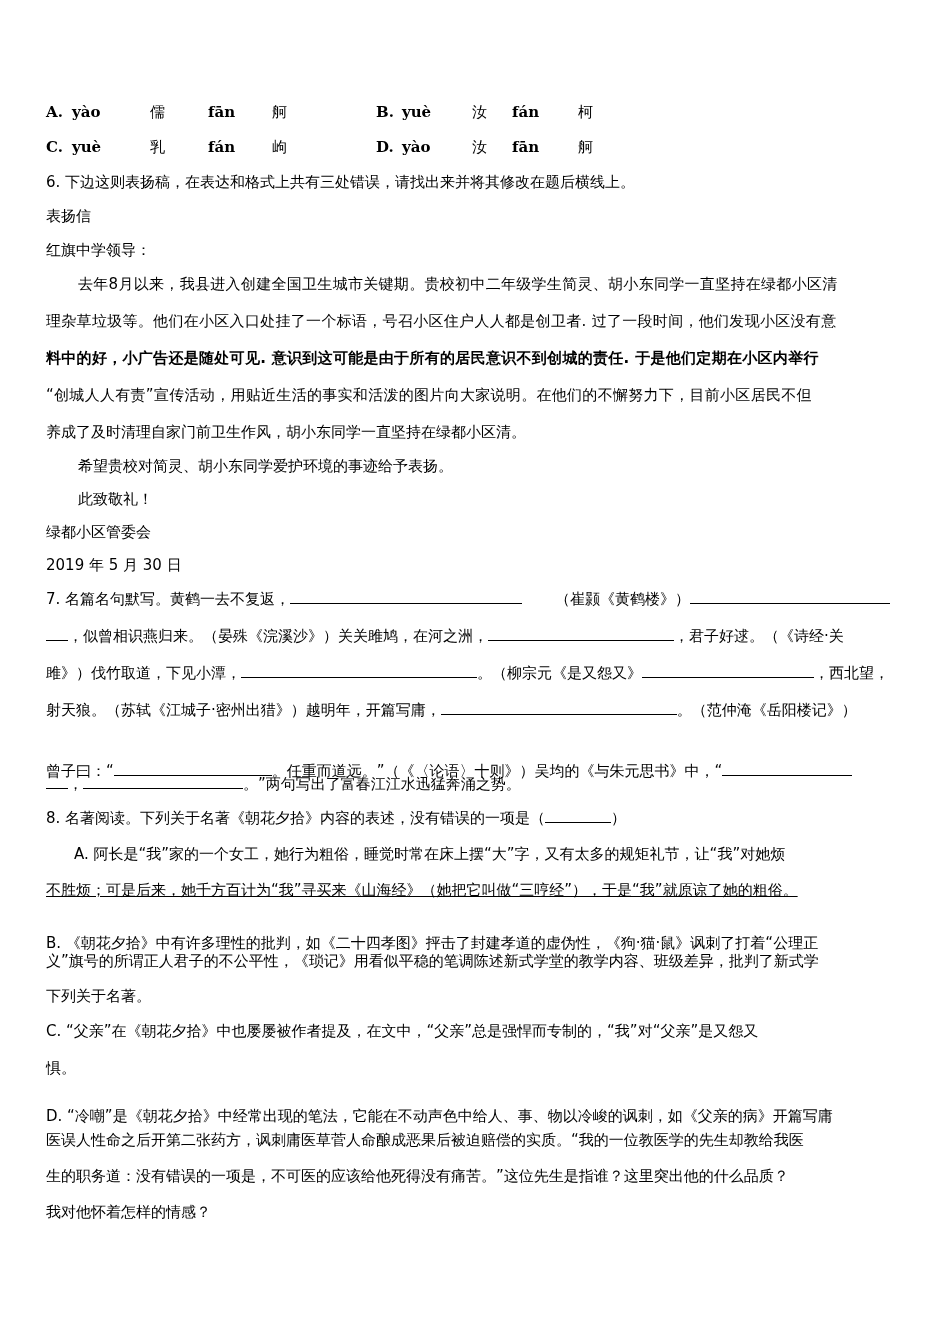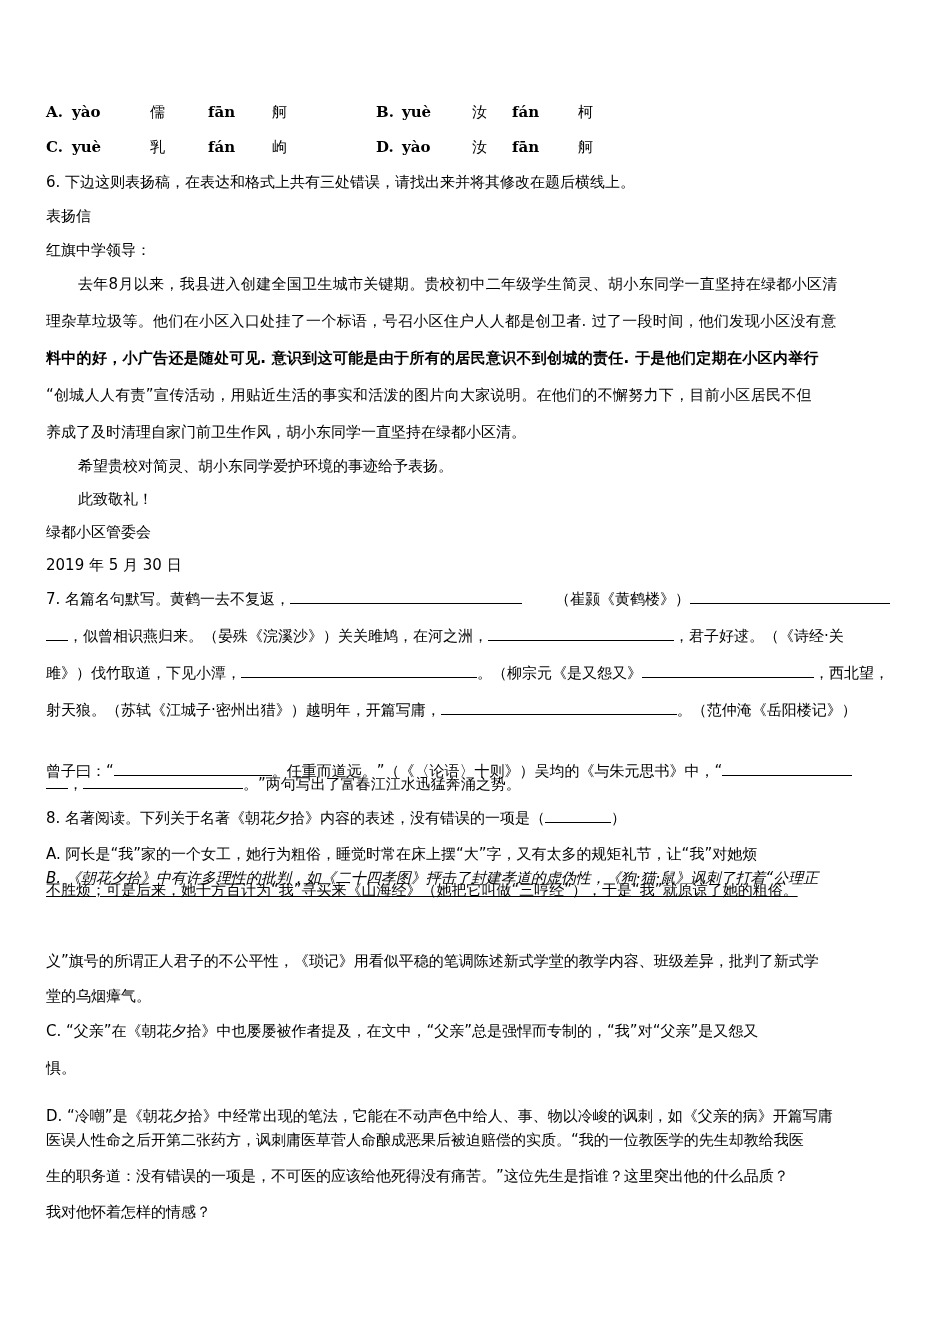--- a/index.html
+++ b/index.html
@@ -73,23 +73,23 @@
 <div class="line" style="top:737px;margin-top:24px;">
   <span>曾子曰：“</span><span class="blank" style="width:158px;"></span><span>。任重而道远。”（《〈论语〉十则》）吴均的《与朱元思书》中，“</span><span class="blank" style="width:130px;"></span>
 </div>
 <div class="line" style="top:774px;">
   <span class="blank" style="width:22px;"></span><span>，</span><span class="blank" style="width:160px;"></span><span>。”两句写出了富春江江水迅猛奔涌之势。</span>
 </div>
 
 <div class="line" style="top:808px;">
   <span>8. 名著阅读。下列关于名著《朝花夕拾》内容的表述，没有错误的一项是（</span><span class="blank" style="width:66px;"></span><span>）</span>
 </div>
-<div class="line" style="top:844px;">A. 阿长是“我”家的一个女工，她行为粗俗，睡觉时常在床上摆“大”字，又有太多的规矩礼节，让“我”对她烦</div>
+<div class="line" style="top:844px;margin-left:28px;">A. 阿长是“我”家的一个女工，她行为粗俗，睡觉时常在床上摆“大”字，又有太多的规矩礼节，让“我”对她烦</div>
 <div class="line" style="top:880px;text-decoration:underline;">不胜烦；可是后来，她千方百计为“我”寻买来《山海经》（她把它叫做“三哼经”），于是“我”就原谅了她的粗俗。</div>
-<div class="line" style="top:868px;font-style:italic;">B. 《朝花夕拾》中有许多理性的批判，如《二十四孝图》抨击了封建孝道的虚伪性，《狗·猫·鼠》讽刺了打着“公理正</div>
+<div class="line" style="top:933px;">B. 《朝花夕拾》中有许多理性的批判，如《二十四孝图》抨击了封建孝道的虚伪性，《狗·猫·鼠》讽刺了打着“公理正</div>
 <div class="line" style="top:951px;">义”旗号的所谓正人君子的不公平性，《琐记》用看似平稳的笔调陈述新式学堂的教学内容、班级差异，批判了新式学</div>
-<div class="line" style="top:986px;">堂的乌烟瘴气。</div>
+<div class="line" style="top:986px;">下列关于名著。</div>
 <div class="line" style="top:1021px;">C. “父亲”在《朝花夕拾》中也屡屡被作者提及，在文中，“父亲”总是强悍而专制的，“我”对“父亲”是又怨又</div>
 <div class="line" style="top:1058px;">惧。</div>
 <div class="line" style="top:1094px;margin-top:12px;">D. “冷嘲”是《朝花夕拾》中经常出现的笔法，它能在不动声色中给人、事、物以冷峻的讽刺，如《父亲的病》开篇写庸</div>
 <div class="line" style="top:1130px;">医误人性命之后开第二张药方，讽刺庸医草菅人命酿成恶果后被迫赔偿的实质。“我的一位教医学的先生却教给我医</div>
 <div class="line" style="top:1166px;">生的职务道：没有错误的一项是，不可医的应该给他死得没有痛苦。”这位先生是指谁？这里突出他的什么品质？</div>
 <div class="line" style="top:1202px;">我对他怀着怎样的情感？</div>
 
 </body></html>

